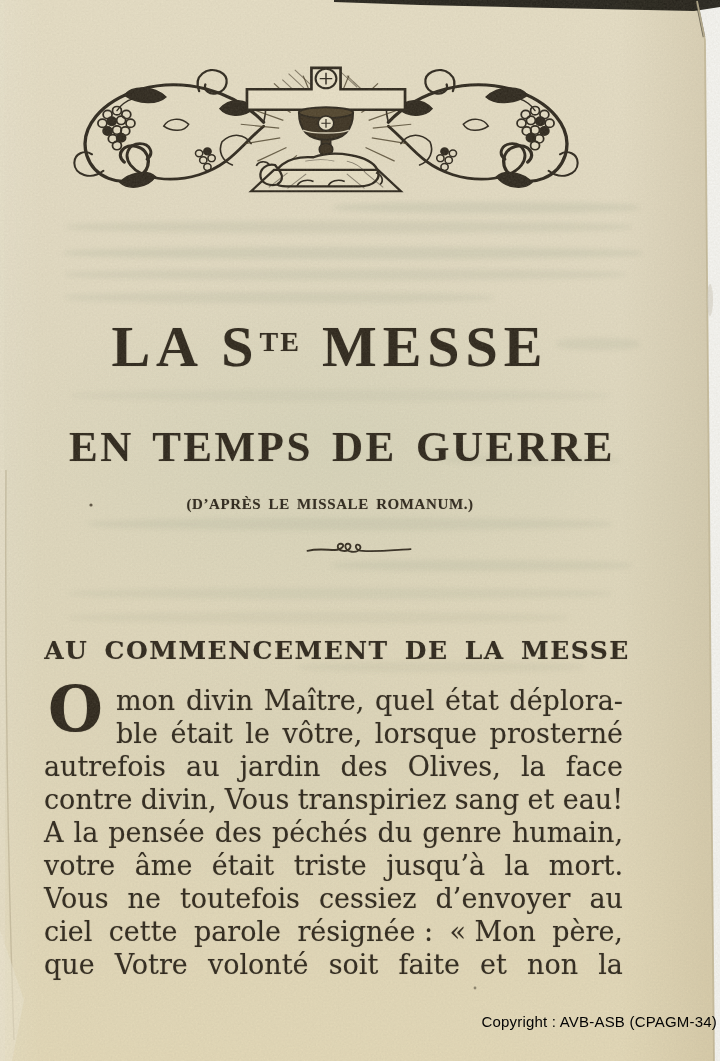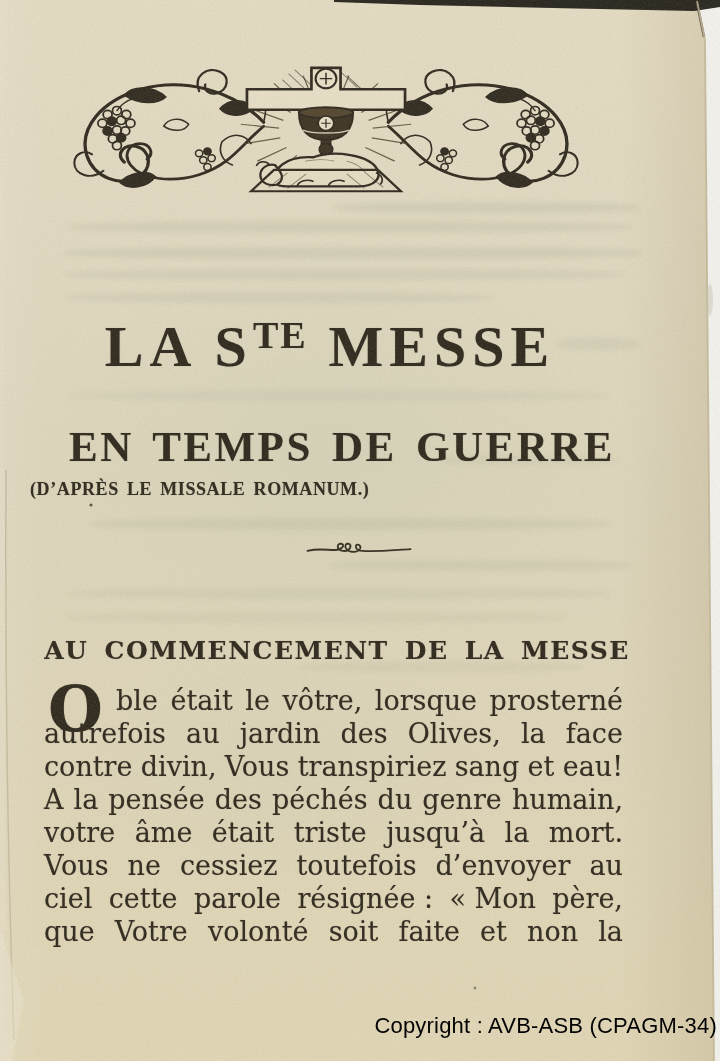--- a/index.html
+++ b/index.html
@@ -16,40 +16,40 @@
   
   .ghost{position:absolute;border-radius:45%;filter:blur(2.5px);pointer-events:none;}
   
   .ornament{position:absolute;left:66px;top:64px;width:520px;height:136px;}
   .divider{position:absolute;left:300px;top:542px;width:118px;height:16px;}
   
   .ink{color:#231c12;text-shadow:0 0 1px rgba(35,28,18,0.35);}
   .title{position:absolute;left:30px;top:316px;width:600px;margin:0;text-align:center;
     font-family:"Liberation Serif",serif;font-weight:bold;font-size:58px;line-height:62px;
     letter-spacing:6px;}
-  .title sup{font-size:38px;letter-spacing:2px;vertical-align:top;line-height:1;position:relative;top:0;}
+  .title sup{font-size:28px;letter-spacing:2px;vertical-align:top;line-height:1;position:relative;top:12px;}
   .title .tsuf{margin-left:21px;}
   .subtitle{position:absolute;left:30px;top:412px;width:600px;margin:12px;text-align:center;
     font-family:"Liberation Serif",serif;font-weight:bold;font-size:43px;line-height:46px;
     letter-spacing:2.5px;word-spacing:6px;}
-  .missale{position:absolute;left:30px;top:479px;width:600px;text-align:left;
-    font-family:"Liberation Serif",serif;font-weight:bold;font-size:18px;letter-spacing:0.6px;word-spacing:3px;}
+  .missale{position:absolute;left:30px;top:496px;width:600px;text-align:center;
+    font-family:"Liberation Serif",serif;font-weight:bold;font-size:15px;letter-spacing:0.6px;word-spacing:3px;}
   .heading{position:absolute;left:30px;top:629px;width:600px;margin:7px;text-align:center;
     font-family:"DejaVu Serif",serif;font-weight:bold;font-size:25px;letter-spacing:1.5px;word-spacing:6px;}
   .bodytext{position:absolute;left:44px;top:684px;width:579px;
     font-family:"DejaVu Serif",serif;font-size:27px;}
   .dropcap{position:absolute;left:4px;top:0px;font-size:63px;line-height:50px;font-weight:bold;
     font-family:"DejaVu Serif",serif;}
   .bline{display:flex;justify-content:space-between;height:33px;line-height:33px;white-space:nowrap;}
   .bline.indent{padding-left:72px;}
   
   .artifacts{position:absolute;inset:0;pointer-events:none;}
   .grain{position:absolute;inset:0;pointer-events:none;}
   .copyright{position:absolute;top:1013px;right:3px;
-    font-family:"Liberation Sans",sans-serif;font-size:22px;color:#040404;letter-spacing:0.2px;}
+    font-family:"Liberation Sans",sans-serif;font-size:15px;color:#040404;letter-spacing:0.2px;}
 </style>
 </head>
 <body>
 
 <div class="scan">
 
   <div class="paper">
 
     <div class="ghost" style="left:332px;top:202px;width:308px;height:11px;background:rgba(112,130,108,0.13);"></div>
     <div class="ghost" style="left:66px;top:221px;width:566px;height:12px;background:rgba(112,130,108,0.12);"></div>
@@ -173,20 +173,28 @@
     <svg class="divider" viewBox="0 0 120 18">
       <path d="M2,10 C14,7 24,9 33,9 C41,9 45,3 40,2 C35,1 34,9 42,10 C50,11 53,3 48,2 C43,1 43,10 52,11 C62,12 64,4 59,3 C55,2 55,10 64,10 C82,11 100,9 118,8" fill="none" stroke="#2a2318" stroke-width="2.1" stroke-linecap="round"></path>
     </svg>
 
     <h3 class="heading ink">AU COMMENCEMENT DE LA MESSE</h3>
 
     <div class="bodytext ink">
       <span class="dropcap">O</span>
       <div id="bodyLines">
           <div class="bline indent">
+            <span>mon</span>
+            <span>divin</span>
+            <span>Maître,</span>
+            <span>quel</span>
+            <span>état</span>
+            <span>déplora-</span>
+          </div>
+          <div class="bline indent">
             <span>ble</span>
             <span>était</span>
             <span>le</span>
             <span>vôtre,</span>
             <span>lorsque</span>
             <span>prosterné</span>
           </div>
           <div class="bline">
             <span>autrefois</span>
             <span>au</span>
@@ -220,22 +228,22 @@
             <span>âme</span>
             <span>était</span>
             <span>triste</span>
             <span>jusqu’à</span>
             <span>la</span>
             <span>mort.</span>
           </div>
           <div class="bline">
             <span>Vous</span>
             <span>ne</span>
+            <span>toutefois</span>
             <span>cessiez</span>
-            <span>toutefois</span>
             <span>d’envoyer</span>
             <span>au</span>
           </div>
           <div class="bline">
             <span>ciel</span>
             <span>cette</span>
             <span>parole</span>
             <span>résignée&nbsp;:</span>
             <span>«&nbsp;Mon</span>
             <span>père,</span>

